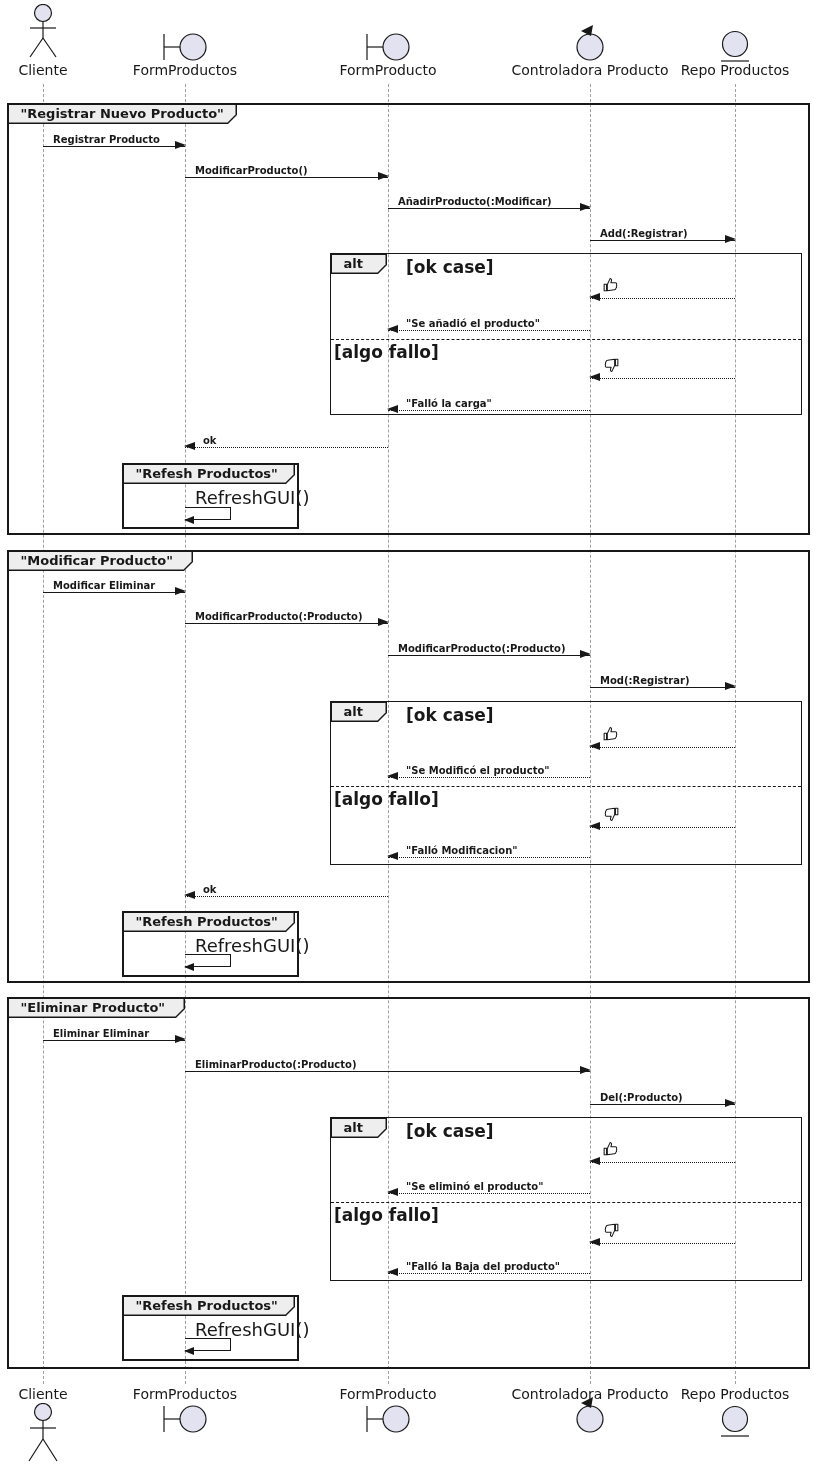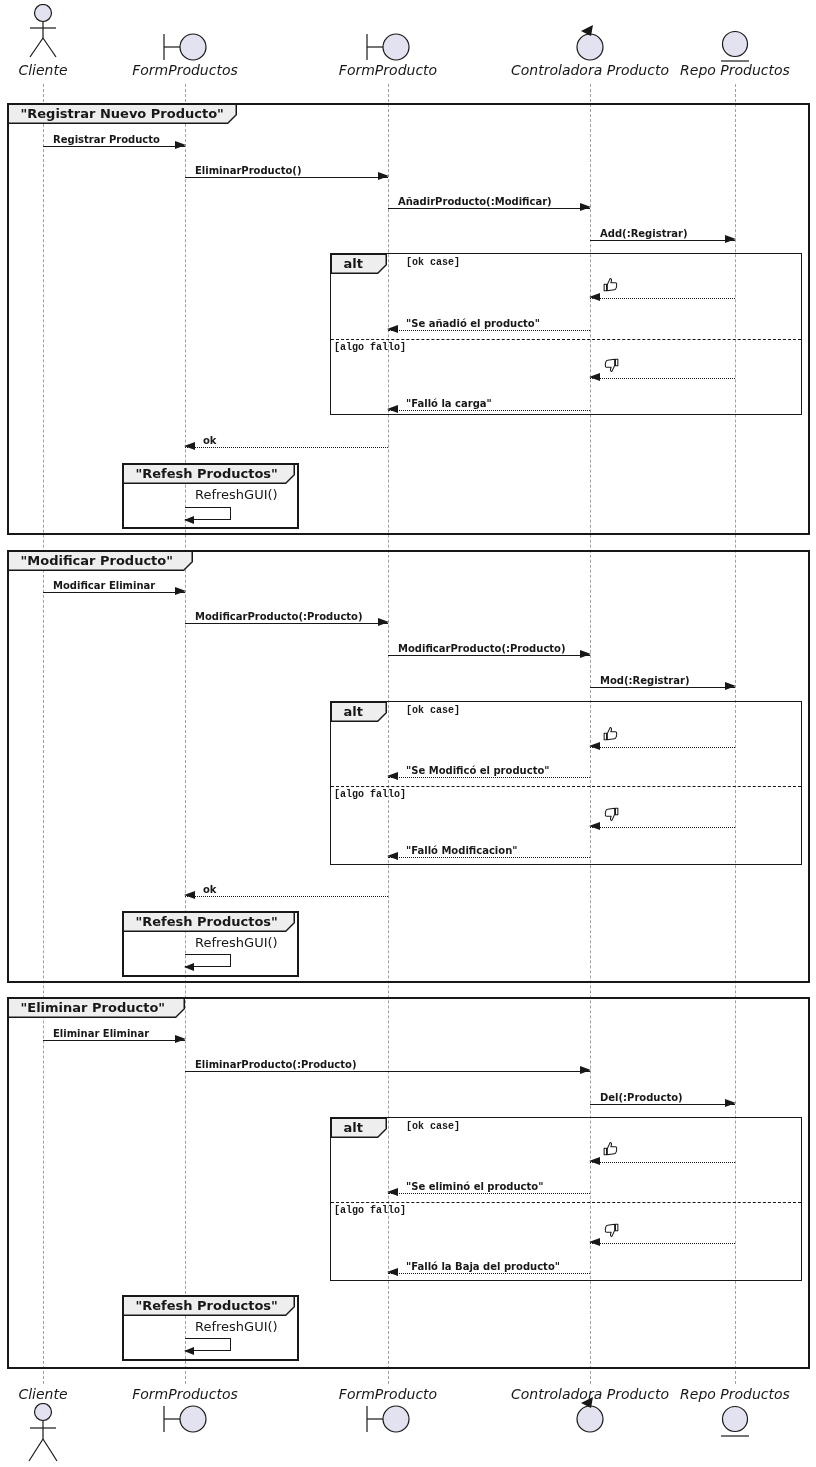--- a/index.html
+++ b/index.html
@@ -5,34 +5,34 @@
   * { margin:0; padding:0; box-sizing:border-box; }
   html,body { background:#fff; }
   .canvas {
     position:relative; width:816px; height:1467px; overflow:hidden;
     background:#fff; color:var(--line-color,#181818);
     font-family:"DejaVu Sans", sans-serif;
   }
   .life { position:absolute; top:84px; height:1300px; width:0;
           border-left:1px dashed var(--lifeline-color,#A0A0A0); }
   .pname { position:absolute; font-size:14px; white-space:nowrap;
-           transform:translateX(-50%);font-style:italic; }
+           transform:translateX(-50%); }
   .picon { position:absolute; }
   .picon svg .pfill { fill:var(--participant-fill,#E2E2F0); stroke:var(--line-color,#181818); stroke-width:1.2; }
   .picon svg .pline { stroke:var(--line-color,#181818); stroke-width:1.2; fill:none; }
   .frame { position:absolute; border:2px solid var(--line-color,#181818); }
   .altframe { position:absolute; border:1.5px solid var(--line-color,#181818); }
   .refframe { position:absolute; border:2px solid var(--line-color,#181818); }
   .tab { position:absolute; background:var(--line-color,#181818);
          clip-path:polygon(0 0,100% 0,100% calc(100% - 9px),calc(100% - 9px) 100%,0 100%); }
   .tab-in { position:absolute; inset:1.5px; background:var(--frame-title-bg,#EEEEEE);
             clip-path:polygon(0 0,100% 0,100% calc(100% - 8px),calc(100% - 8px) 100%,0 100%);
             display:flex; align-items:center; padding-left:12px;
             font-weight:bold; font-size:13px; white-space:nowrap; }
-  .guard { position:absolute; font-weight:bold; font-size:10px; white-space:nowrap;font-family:Liberation Mono, monospace; }
+  .guard { position:absolute; font-weight:bold; font-size:17px; white-space:nowrap; }
   .divider { position:absolute; height:0; border-top:1.2px dashed var(--line-color,#181818); }
   .msg { position:absolute; height:0; }
   .msg::before { content:""; position:absolute; left:0; right:0; top:0;
                  border-top:1.2px solid var(--line-color,#181818); }
   .msg.dot::before { border-top:1px dotted var(--line-color,#181818); }
   .msg.ar::after { content:""; position:absolute; right:-1px; top:-5px;
                    border-left:11px solid var(--line-color,#181818);
                    border-top:4.5px solid transparent; border-bottom:4.5px solid transparent; }
   .msg.al::after { content:""; position:absolute; left:-1px; top:-5px;
                    border-right:11px solid var(--line-color,#181818);
@@ -40,21 +40,21 @@
   .lbl { position:absolute; bottom:1px; left:10px; white-space:nowrap; font-size:10px;font-weight:bold; }
   .lbl.off18 { left:18px; }
   .thumb { position:absolute; left:13px; bottom:5px; width:16px; height:16px; }
   .thumb svg { display:block; }
   .thumb .t { fill:#fff; stroke:var(--line-color,#181818); stroke-width:0.9; stroke-linejoin:round; }
   .selfloop { position:absolute; width:46px; height:13px;
               border:1.2px solid var(--line-color,#181818); border-left:none; }
   .selfloop::after { content:""; position:absolute; left:-1px; bottom:-5px;
                      border-right:10px solid var(--line-color,#181818);
                      border-top:4px solid transparent; border-bottom:4px solid transparent; }
-  .selflbl { position:absolute; font-size:13px; white-space:nowrap; }
+  .selflbl { position:absolute; font-size:18px; white-space:nowrap; }
 </style>
 </head>
 <body>
 
 <div class="canvas">
 
   <div class="life" style="left:43px"></div>
   <div class="life" style="left:185px"></div>
   <div class="life" style="left:388px"></div>
   <div class="life" style="left:590px"></div>
@@ -103,21 +103,21 @@
 
   <div class="frame" style="left:7px;top:103px;width:803px;height:432px"></div>
   <div class="tab" style="left:7px;top:103px;width:230px;height:21px">
     <div class="tab-in">"Registrar Nuevo Producto"</div>
   </div>
 
   <div class="msg ar" style="left:43px;top:146px;width:142px">
     <span class="lbl">Registrar Producto</span>
   </div>
   <div class="msg ar" style="left:185px;top:177px;width:203px">
-    <span class="lbl">EliminarProducto()</span>
+    <span class="lbl">ModificarProducto()</span>
   </div>
   <div class="msg ar" style="left:388px;top:208px;width:202px">
     <span class="lbl">AñadirProducto(:Modificar)</span>
   </div>
   <div class="msg ar" style="left:590px;top:240px;width:145px">
     <span class="lbl">Add(:Registrar)</span>
   </div>
 
   <div class="altframe" style="left:330px;top:253px;width:472px;height:162px"></div>
   <div class="tab" style="left:330px;top:253px;width:57px;height:21px">

